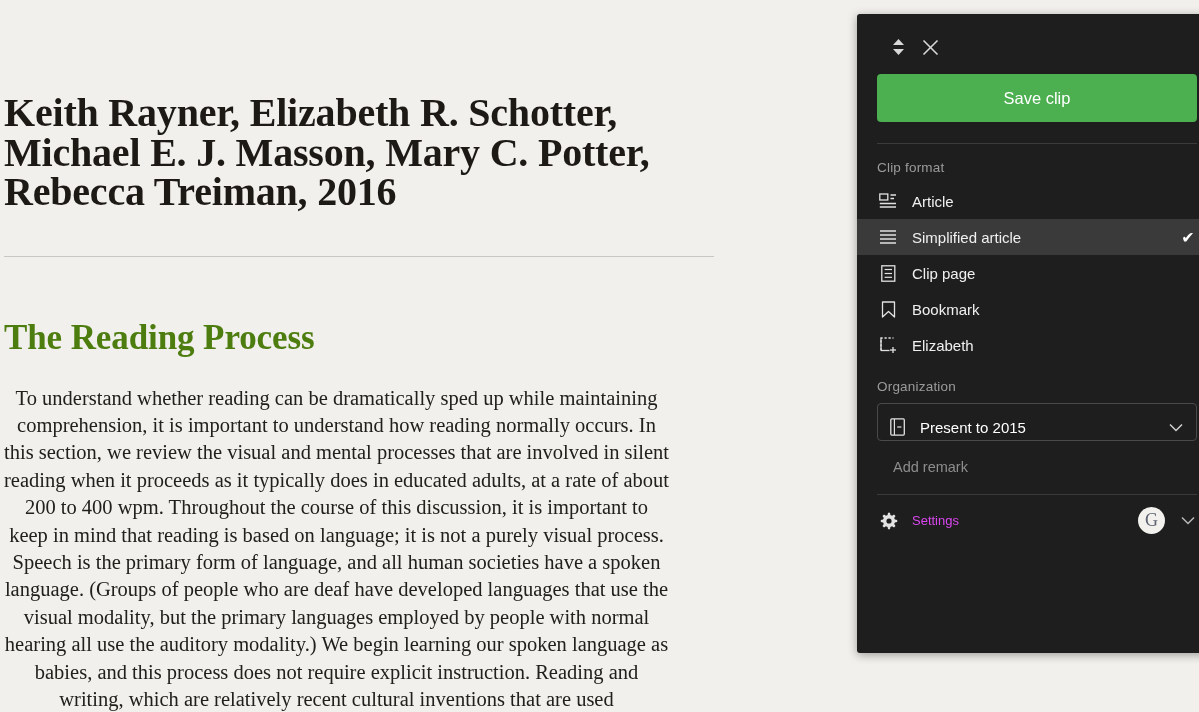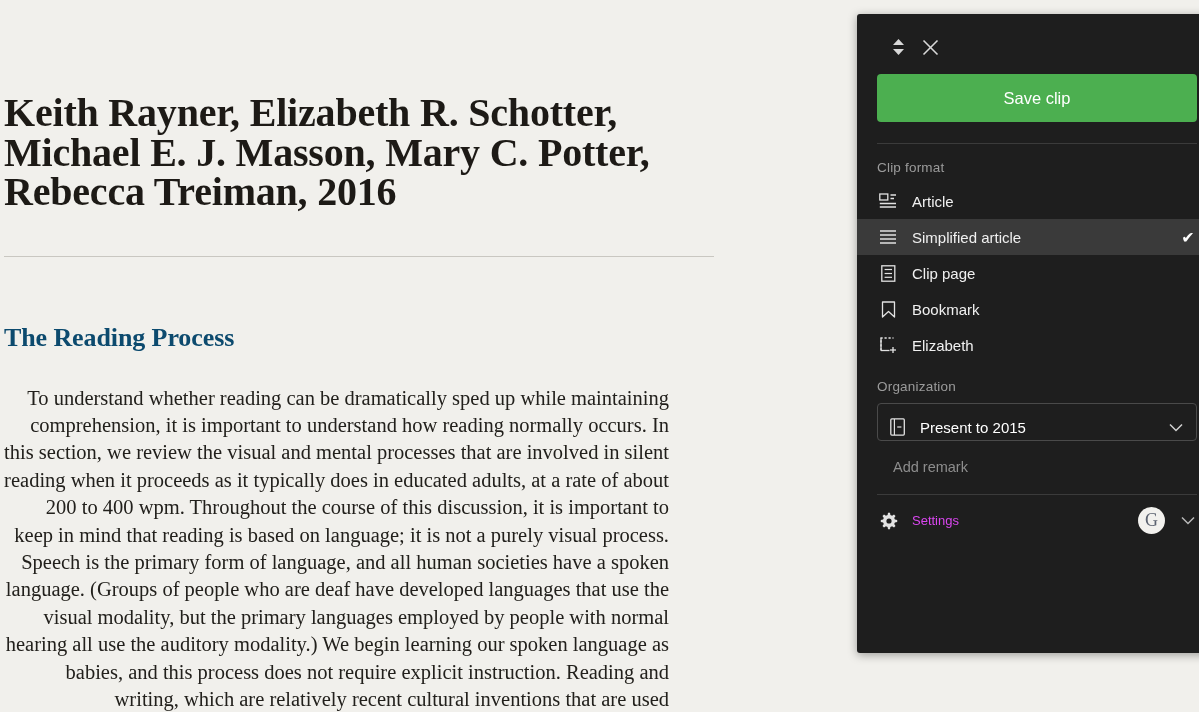--- a/index.html
+++ b/index.html
@@ -40,36 +40,36 @@
   .rule {
     border: none;
     border-top: 1px solid #c9c7c1;
     margin: 44px 0 0 0;
     width: 710px;
     height: 0;
   }
   .section-heading {
     font-family: "Liberation Serif", serif;
     font-weight: bold;
-    font-size: 26px;
+    font-size: 35px;
     line-height: 38px;
-    color: #0c4a6e;
+    color: #4d7c0f;
     margin: 0;
     padding-top: 62px;
     letter-spacing: -0.1px;
   }
   .body-text {
     font-family: "Liberation Serif", serif;
     font-size: 20.5px;
     line-height: 27.4px;
     color: #22201c;
     margin: 0;
     padding-top: 28px;
     width: 665px;
-    text-align: right;
+    text-align: center;
   }
 
   
   #clipper {
     position: absolute;
     left: 857px;
     top: 14px;
     width: 360px;
     height: 639px;
     background: #1e1e1e;

